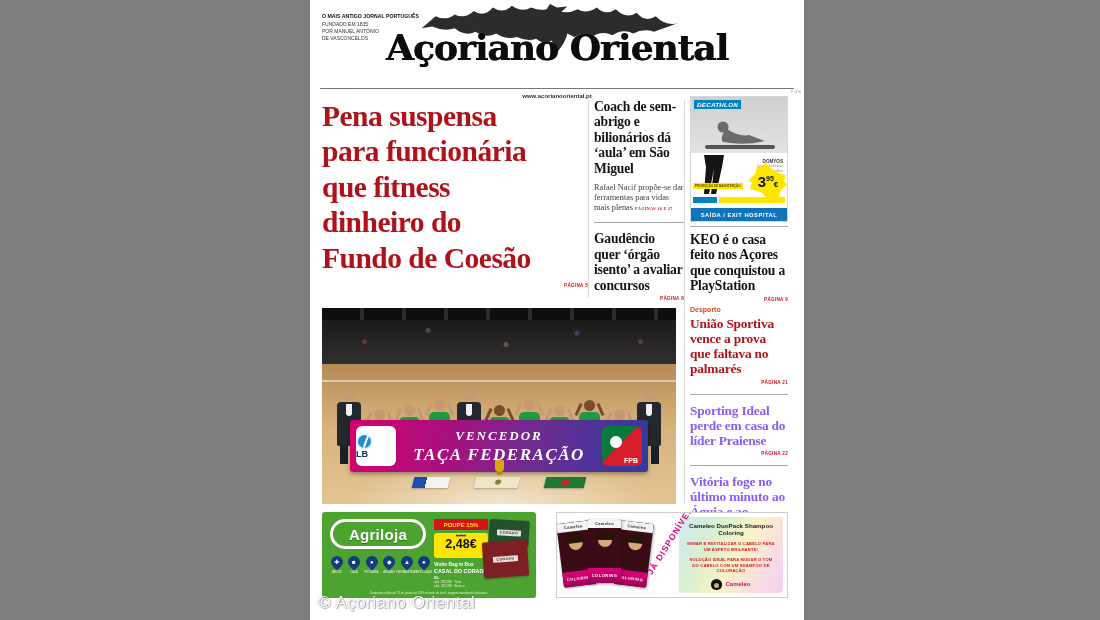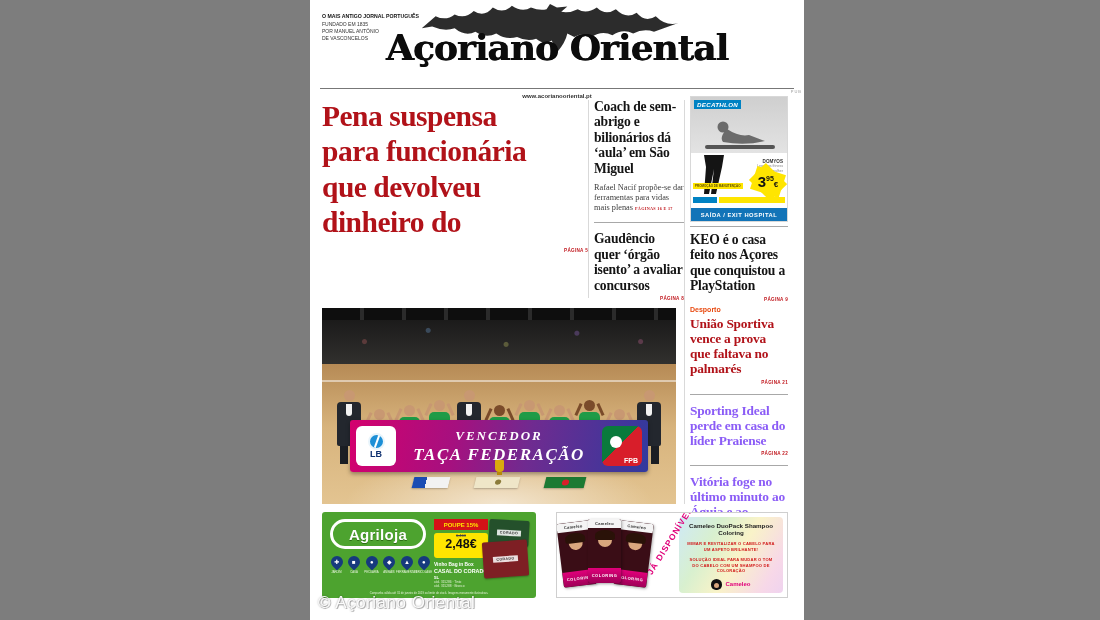--- a/index.html
+++ b/index.html
@@ -88,21 +88,21 @@
   .dark .torso::before,.dark .torso::after{background:#7a4b2a}
   .legs{width:19px;height:15px;background:linear-gradient(90deg,#c89872 0 38%,transparent 38% 62%,#c89872 62% 100%)}
   .dark .legs{background:linear-gradient(90deg,#7a4b2a 0 38%,transparent 38% 62%,#7a4b2a 62% 100%)}
   .suit .torso{background:#23272e;width:24px;height:44px;border-radius:4px 4px 2px 2px}
   .suit .torso::before{content:"";position:absolute;left:9px;top:2px;width:6px;height:12px;background:#f2f2f2;transform:none;border-radius:0 0 3px 3px}
   .suit .torso::after{display:none}
   .suit .legs{background:linear-gradient(90deg,#1b1e24 0 40%,transparent 40% 60%,#1b1e24 60% 100%);height:18px}
   .banner{position:absolute;left:28px;top:112px;width:298px;height:52px;z-index:3;display:flex;align-items:center;
     background:linear-gradient(100deg,#d4006e 0%,#a6107f 35%,#6f2b90 60%,#313a9e 100%);
     border-radius:3px;box-shadow:0 2px 4px rgba(0,0,0,.35);padding:0 6px}
-  .blogo{width:40px;height:40px;background:#fff;border-radius:6px;display:flex;flex-direction:column;align-items:center;justify-content:center;flex:0 0 auto}
+  .blogo{width:40px;height:40px;background:#fff;border-radius:6px;display:flex;flex-direction:column;justify-content:center;flex:0 0 auto}
   .lb-ball{width:17px;height:17px;border-radius:50%;background:#1c8fd6;border:2px solid #e8f4fb;position:relative}
   .lb-ball::before{content:"";position:absolute;left:50%;top:0;bottom:0;width:2px;background:#fff;transform:rotate(20deg)}
   .lb-txt{font-weight:900;font-size:9px;color:#0d2f6e;line-height:1}
   .btext{flex:1;text-align:center;color:#fff;font-family:"Liberation Serif",serif;font-style:italic;font-weight:700}
   .bt1{font-size:13px;letter-spacing:2px}
   .bt2{font-size:17px;letter-spacing:1.5px;margin-top:1px}
   .fpb{width:40px;height:40px;border-radius:6px;background:linear-gradient(135deg,#0a7a3c 46%,#d81e2a 46%);display:flex;align-items:flex-end;justify-content:flex-end;position:relative;flex:0 0 auto}
   .fpb::before{content:"";position:absolute;left:8px;top:10px;width:12px;height:12px;border-radius:50%;background:#fff}
   .fpb-txt{color:#fff;font-weight:900;font-size:7px;padding:2px 4px}
   .flagrow{position:absolute;left:0;right:0;top:168px;display:flex;justify-content:center;align-items:center;gap:26px;z-index:2}
@@ -193,22 +193,23 @@
     <div class="m-rule">
       <span class="m-site">www.acorianooriental.pt</span>
     </div>
 
     <div class="vline" style="left:278px;top:100px;height:198px"></div>
     <div class="vline" style="left:374px;top:100px;height:404px"></div>
 
     <div class="lead">
       <div class="line">Pena suspensa</div>
       <div class="line">para funcionária</div>
-      <div class="line">que devolveu</div>
+      <div class="line">que fitness</div>
       <div class="line">dinheiro do</div>
+      <div class="line">Fundo de Coesão</div>
       <span class="ptag">PÁGINA 5</span>
     </div>
 
     <div class="midcol">
       <div class="h2">Coach de sem-abrigo e bilionários dá ‘aula’ em São Miguel</div>
       <div class="dek">
         <span>Rafael Nacif propõe-se dar ferramentas para vidas mais plenas </span><span class="ptag">PÁGINAS 16 E 17</span>
       </div>
       <div class="hr"></div>
       <div class="h2">Gaudêncio quer ‘órgão isento’ a avaliar concursos</div>

